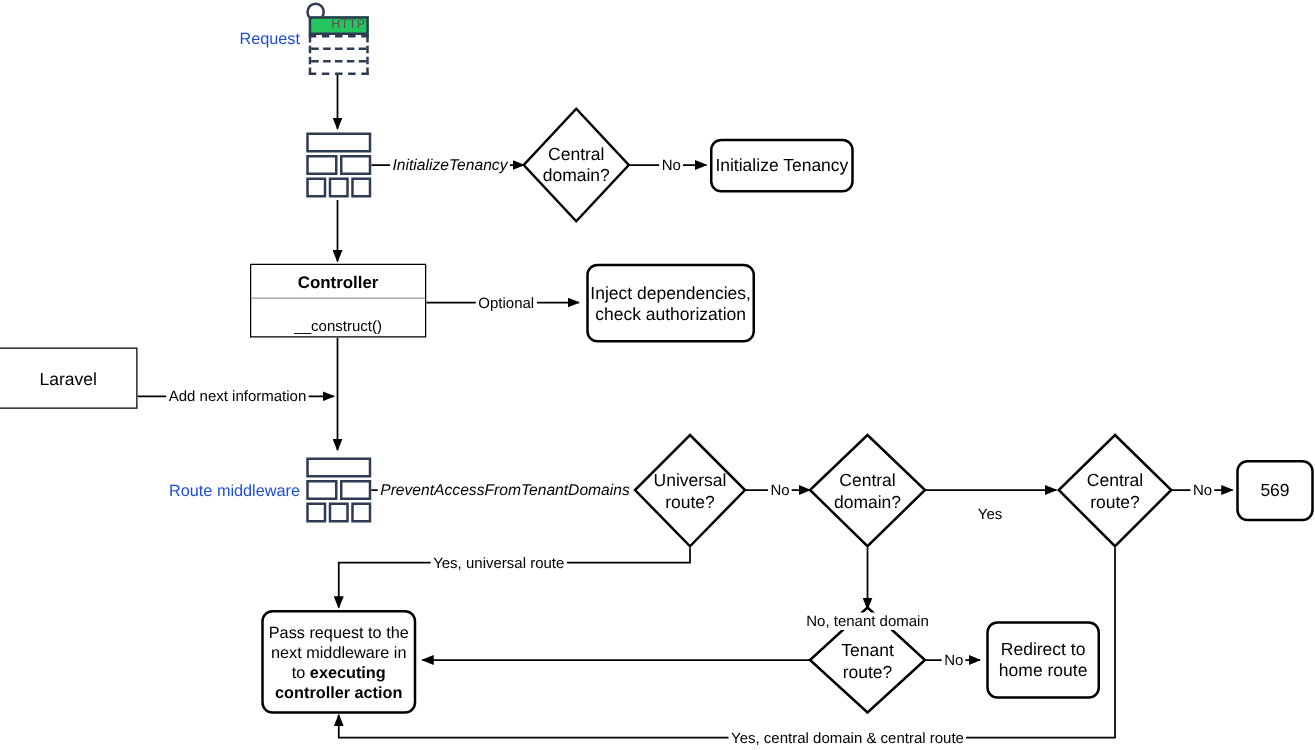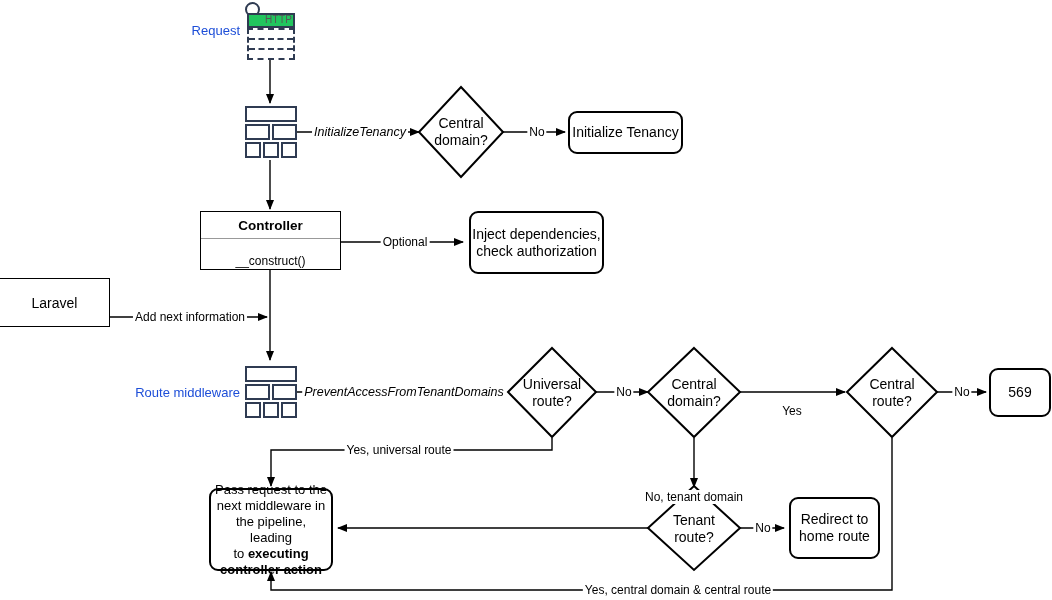--- a/index.html
+++ b/index.html
@@ -301,19 +301,18 @@
 
 
   <div class="elabel" style="left:647px;top:590px;margin-left:31px;">
     <span>Yes, central domain &amp; central route</span>
   </div>
 
   <div class="node rounded" style="left:209px;top:488px;width:124px;height:83px;font-size:13px;line-height:16px;">
     <div style="padding:0 4px;">
       <div>Pass request to the</div>
       <div>next middleware in</div>
-      <div>the pipeline, leading</div>
       <div><span>to </span><b>executing</b></div>
       <div><b>controller action</b></div>
     </div>
   </div>
 
 </div>
 
 </body></html>

